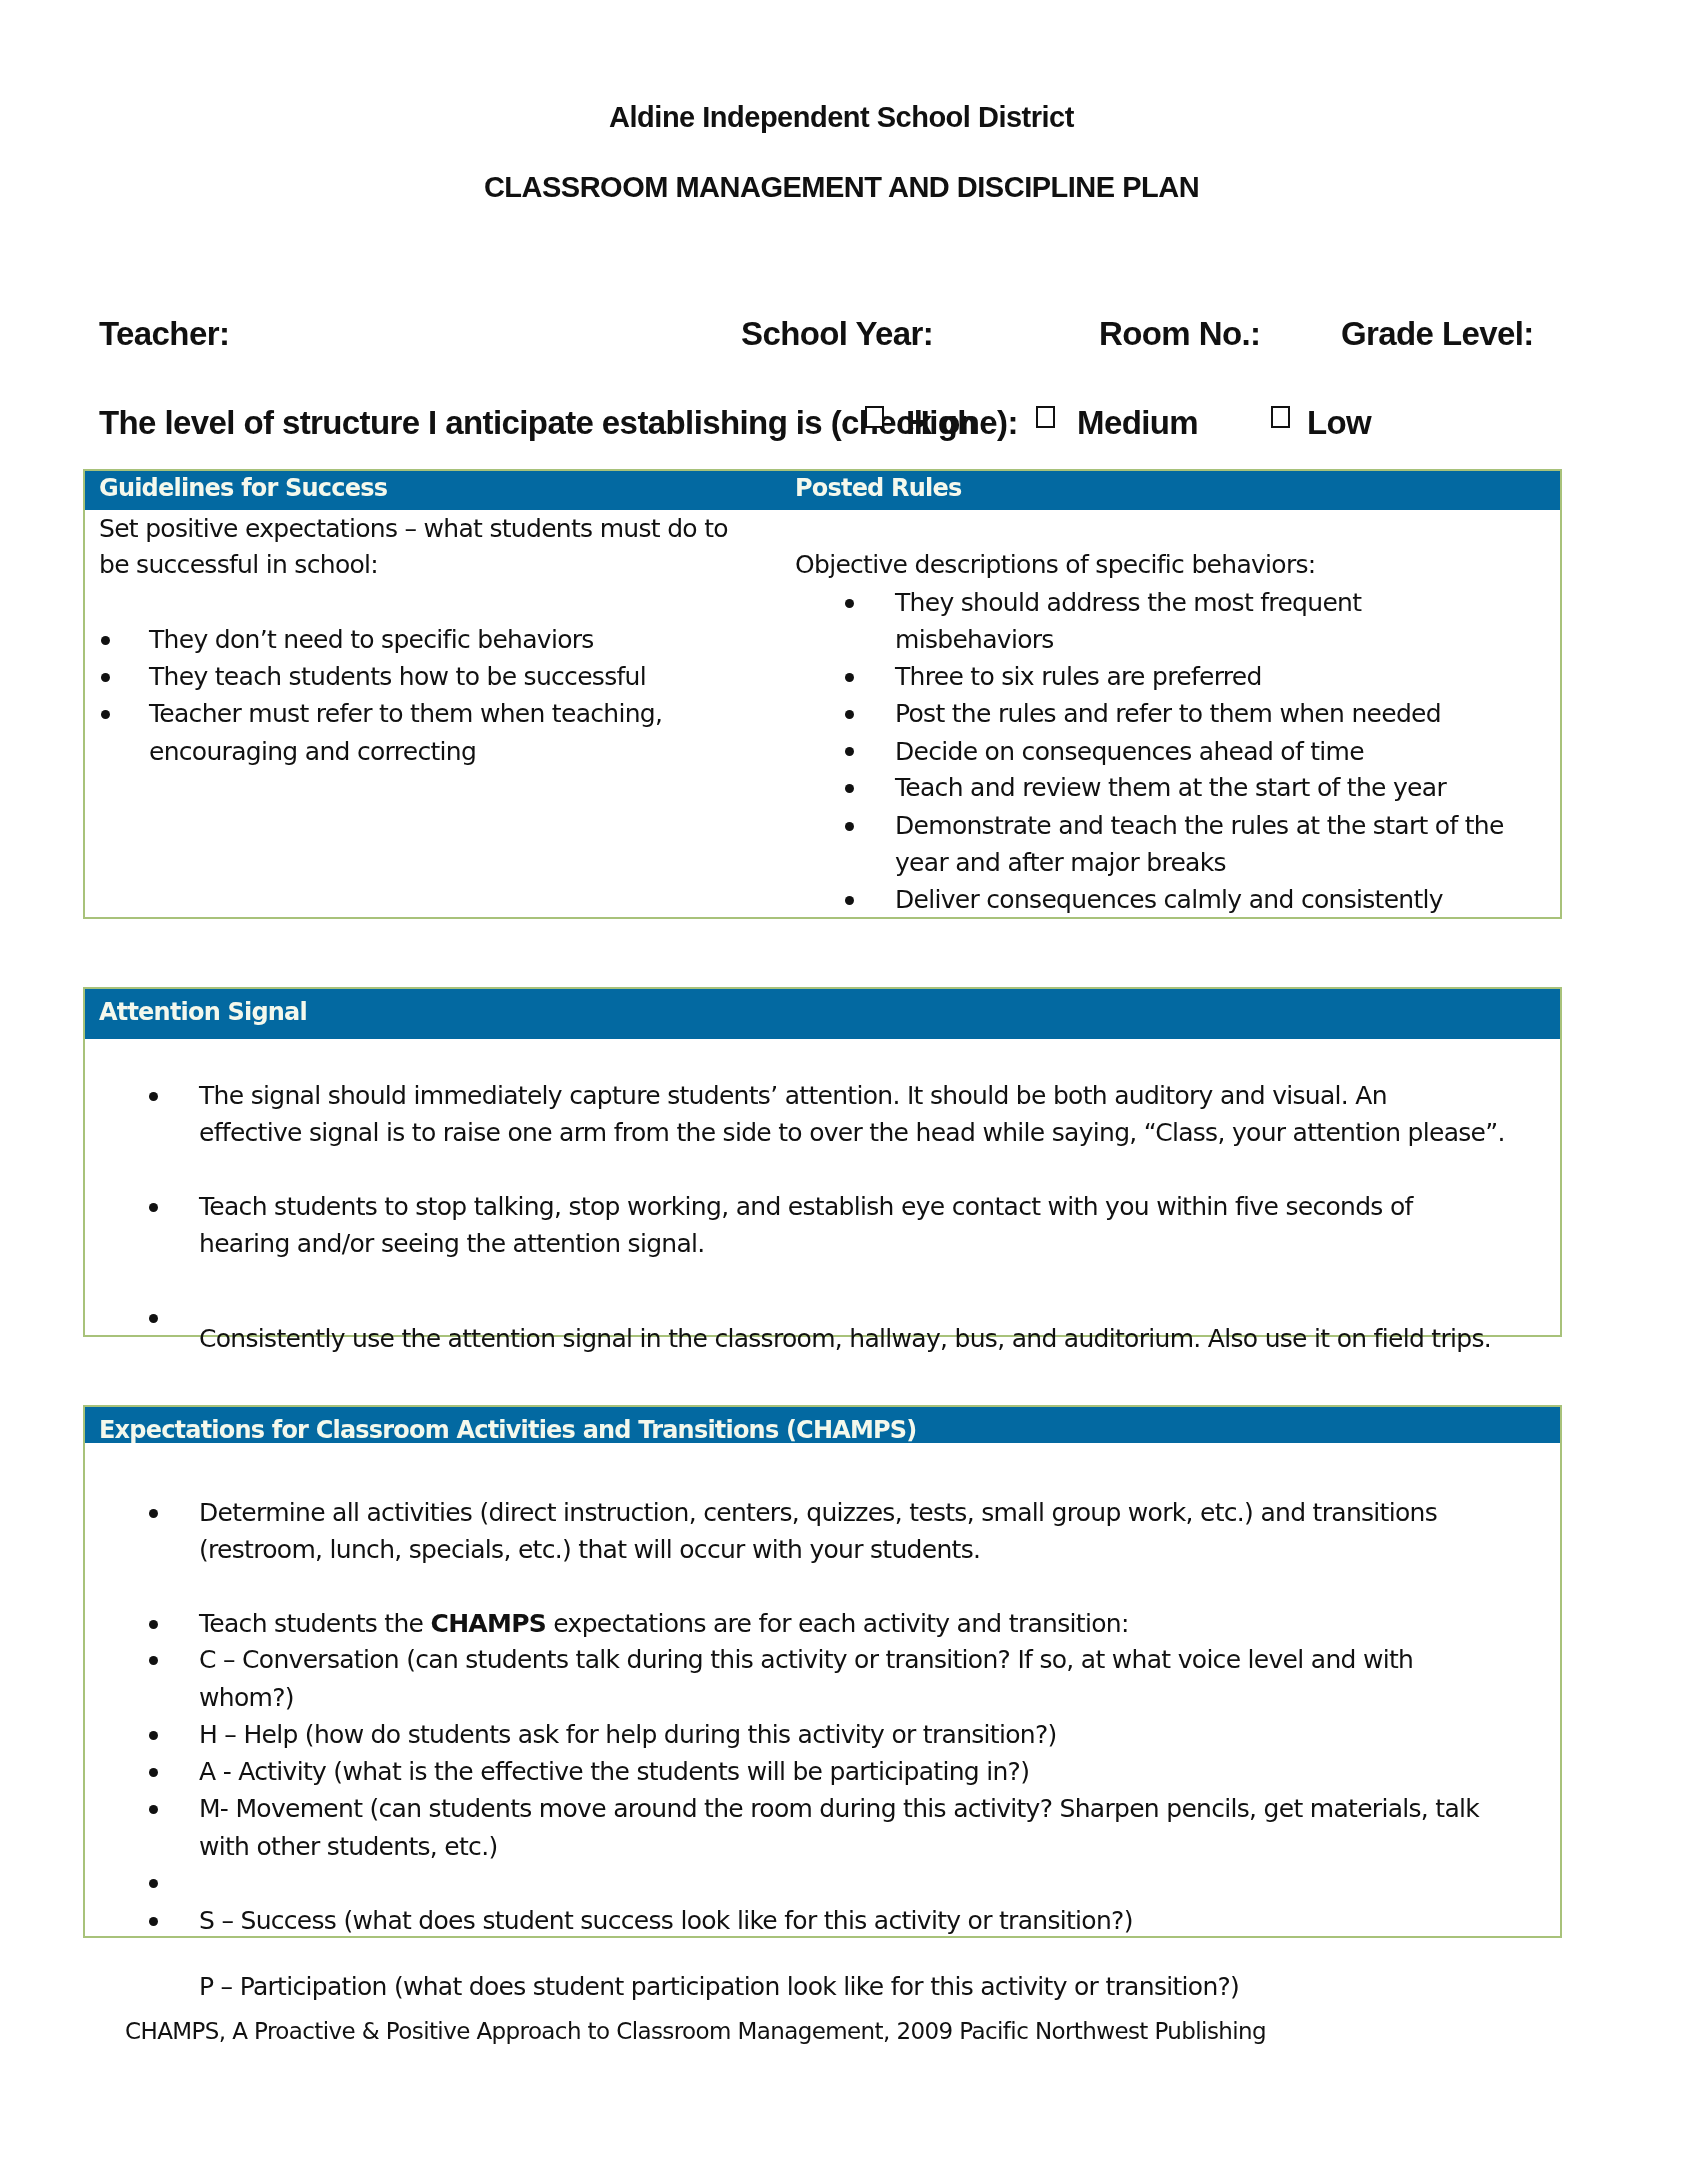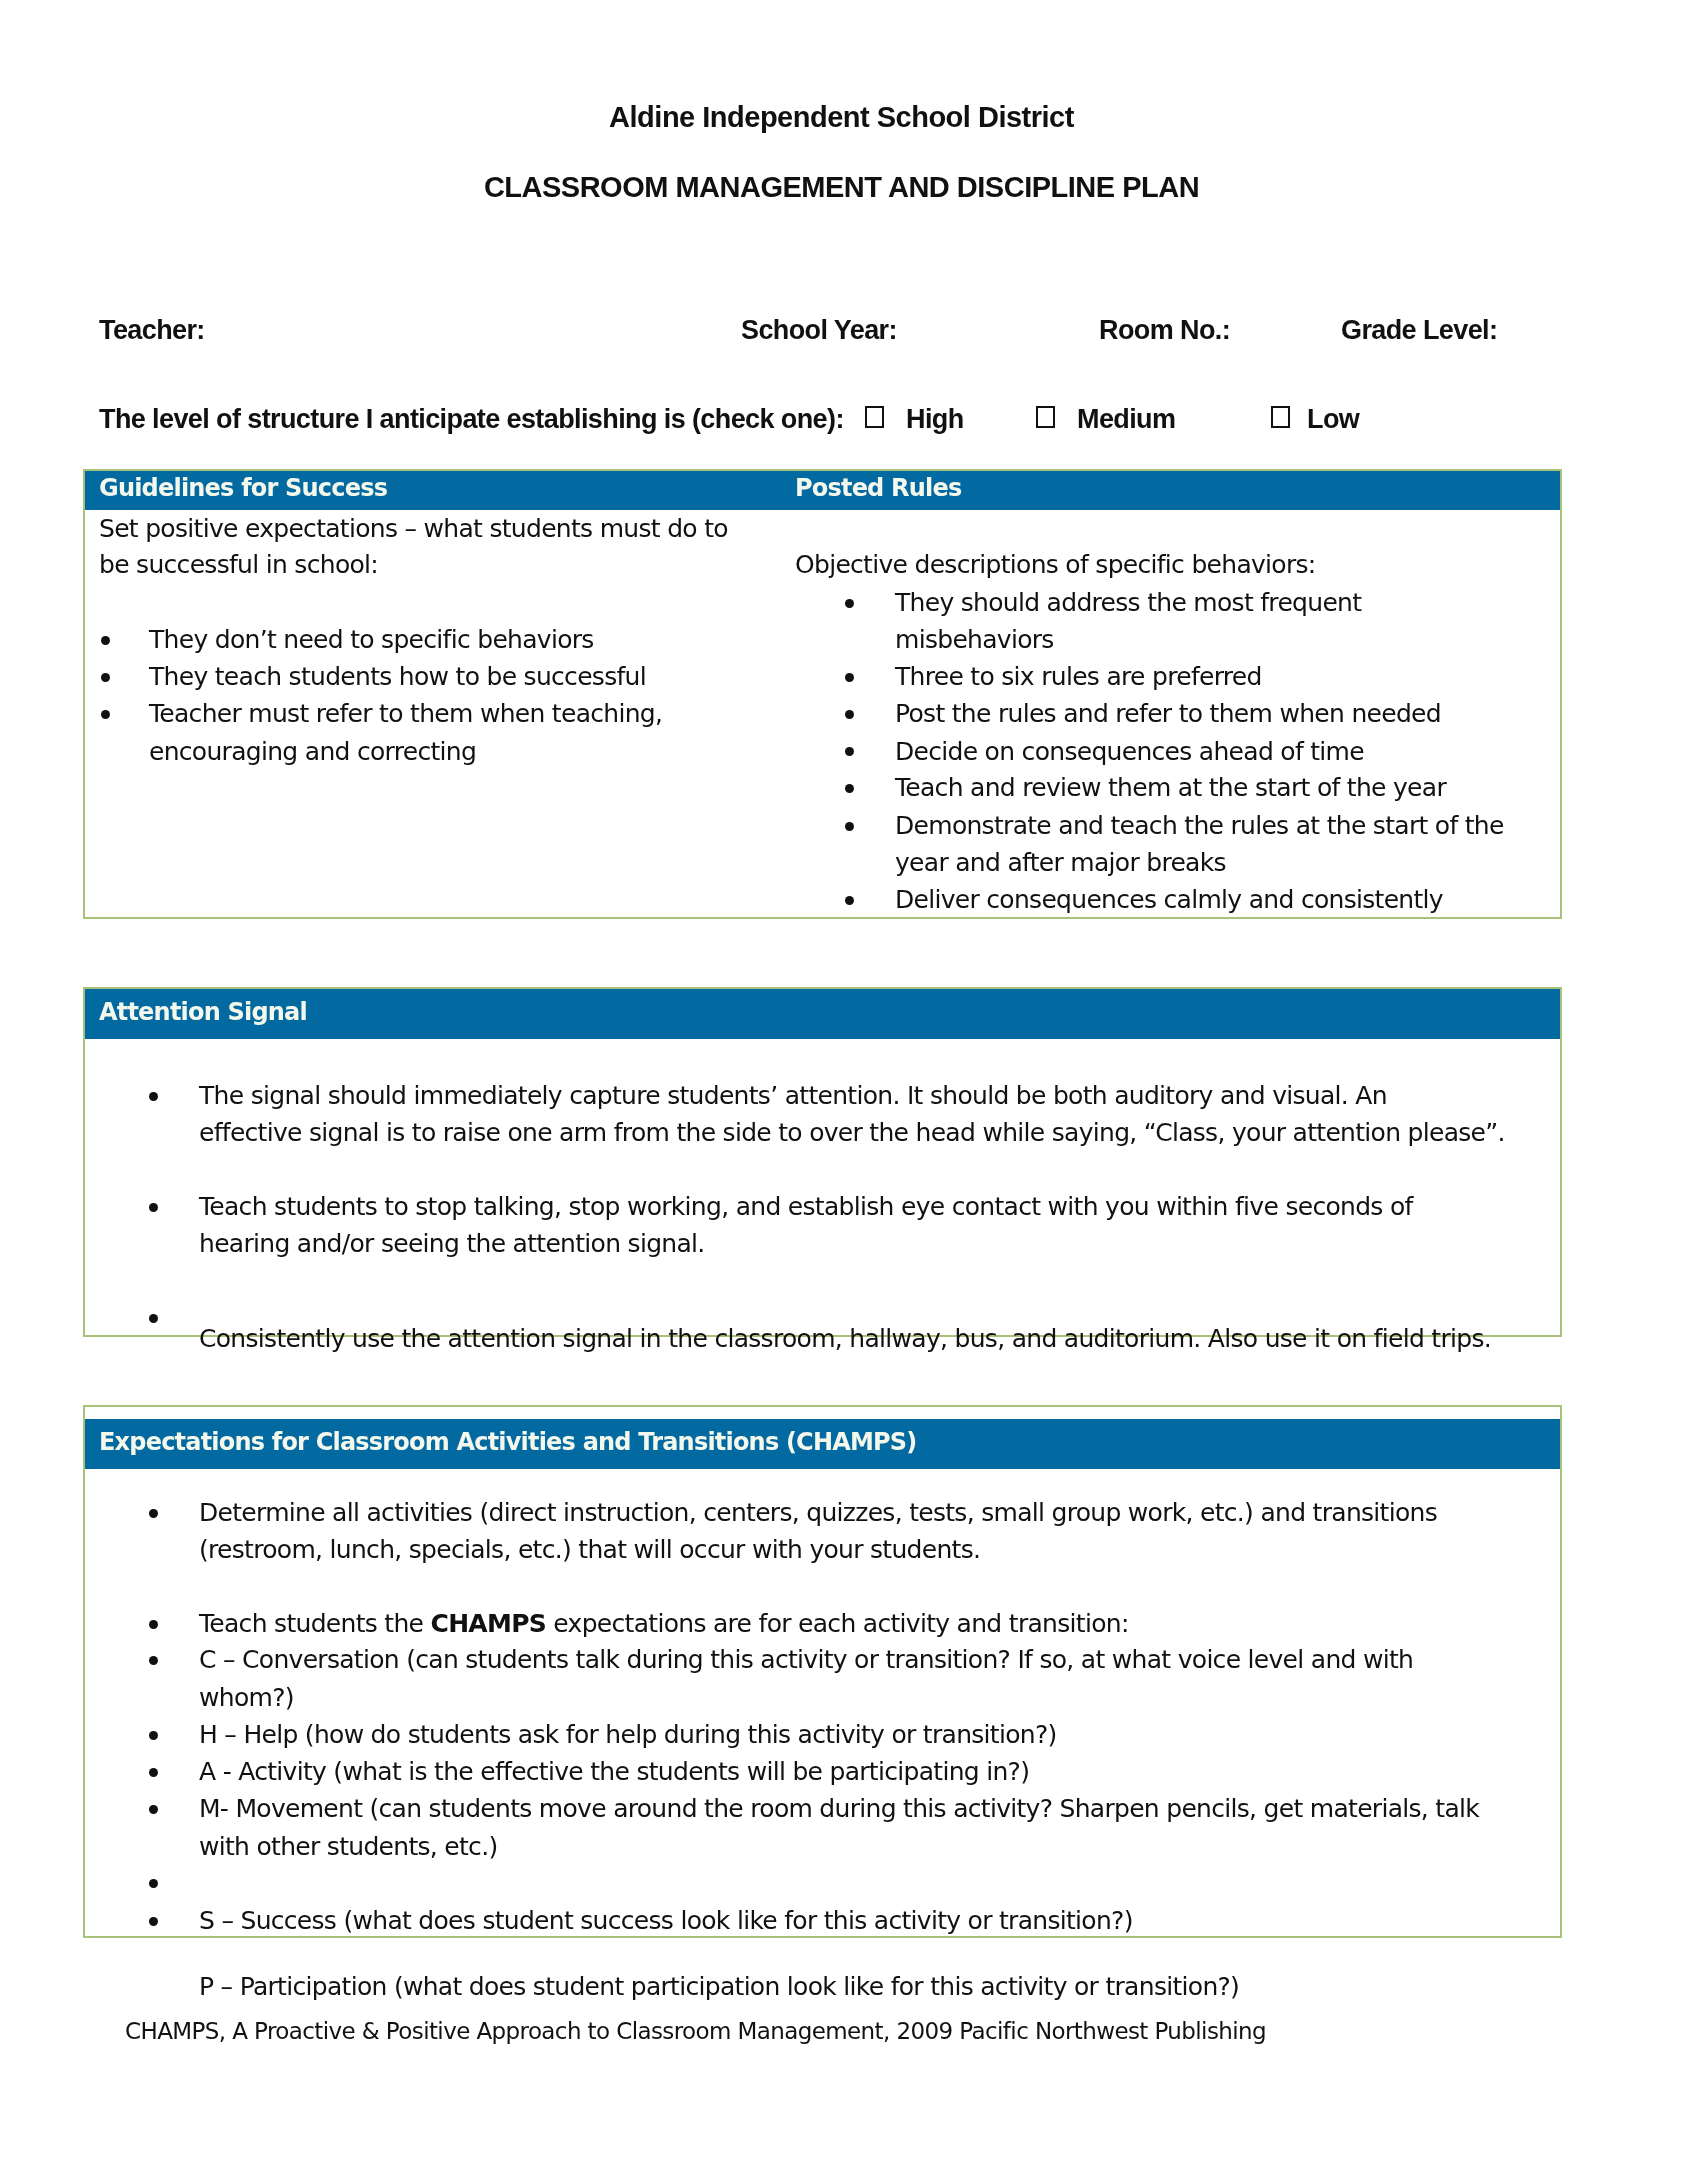--- a/index.html
+++ b/index.html
@@ -1,18 +1,18 @@
 <!DOCTYPE html>
 <html><head>
 <meta charset="utf-8">
 <style>
   html, body { margin:0; padding:0; background:#ffffff; }
   body { width:1683px; height:2178px; position:relative; overflow:hidden; color:#111; }
   .title { position:absolute; left:0; width:1683px; text-align:center; font-family:"Liberation Sans", sans-serif; font-weight:bold; font-size:29px; letter-spacing:-0.5px; }
-  .field-label { position:absolute; font-family:"Liberation Sans", sans-serif; font-weight:bold; font-size:27px; letter-spacing:-0.6px; white-space:nowrap; }
+  .field-label { position:absolute; font-family:"Liberation Sans", sans-serif; font-weight:bold; font-size:33px; letter-spacing:-0.6px; white-space:nowrap; }
   .checkbox { position:absolute; width:19px; height:22px; border:2px solid #111; box-sizing:border-box; background:#fff; }
   .box { position:absolute; left:83px; width:1479px; border:2.5px solid #a8c27a; box-sizing:border-box; background:#fff; }
   .box-header { position:absolute; left:0; right:0; top:0; background:#0369a1; }
   .hdr-text { position:absolute; top:0; color:#f4f8ec; font-family:"DejaVu Sans", sans-serif; font-weight:bold; font-size:24px; letter-spacing:-0.8px; white-space:nowrap; }
   .txt { position:absolute; font-family:"DejaVu Sans", sans-serif; font-size:25px; letter-spacing:-0.7px; white-space:nowrap; color:#111; line-height:37px; }
   .bullet { position:absolute; width:9px; height:9px; border-radius:50%; background:#111; }
   .footer { position:absolute; font-family:"DejaVu Sans", sans-serif; font-size:23px; letter-spacing:-0.6px; white-space:nowrap; color:#111; }
   b.champs { font-weight:bold; }
 </style>
 </head>
@@ -99,21 +99,21 @@
 
   <div class="bullet" style="left:149px; top:1203px;"></div>
   <div class="txt" style="left:199px; top:1188px;">Teach students to stop talking, stop working, and establish eye contact with you within five seconds of</div>
   <div class="txt" style="left:199px; top:1225px;">hearing and/or seeing the attention signal.</div>
 
   <div class="bullet" style="left:149px; top:1314px;"></div>
   <div class="txt" style="left:199px; top:1299px;margin-top:21px;">Consistently use the attention signal in the classroom, hallway, bus, and auditorium.  Also use it on field trips.</div>
 </div>
 
 <div class="box" style="top:1405px; height:533px;">
-  <div class="box-header" style="height:50px;margin-top:12px;">
+  <div class="box-header" style="height:36px;">
     <div class="hdr-text" style="left:14px; top:9px;">Expectations for Classroom Activities and Transitions (CHAMPS)</div>
   </div>
 </div>
 <div>
   <div class="bullet" style="left:149px; top:1509px;"></div>
   <div class="txt" style="left:199px; top:1494px;">Determine all activities (direct instruction, centers, quizzes, tests, small group work, etc.) and transitions</div>
   <div class="txt" style="left:199px; top:1531px;">(restroom, lunch, specials, etc.) that will occur with your students.</div>
 
   <div class="bullet" style="left:149px; top:1620px;"></div>
   <div class="txt" style="left:199px; top:1605px;"><span>Teach students the </span><b class="champs">CHAMPS</b><span> expectations are for each activity and transition:</span></div>

